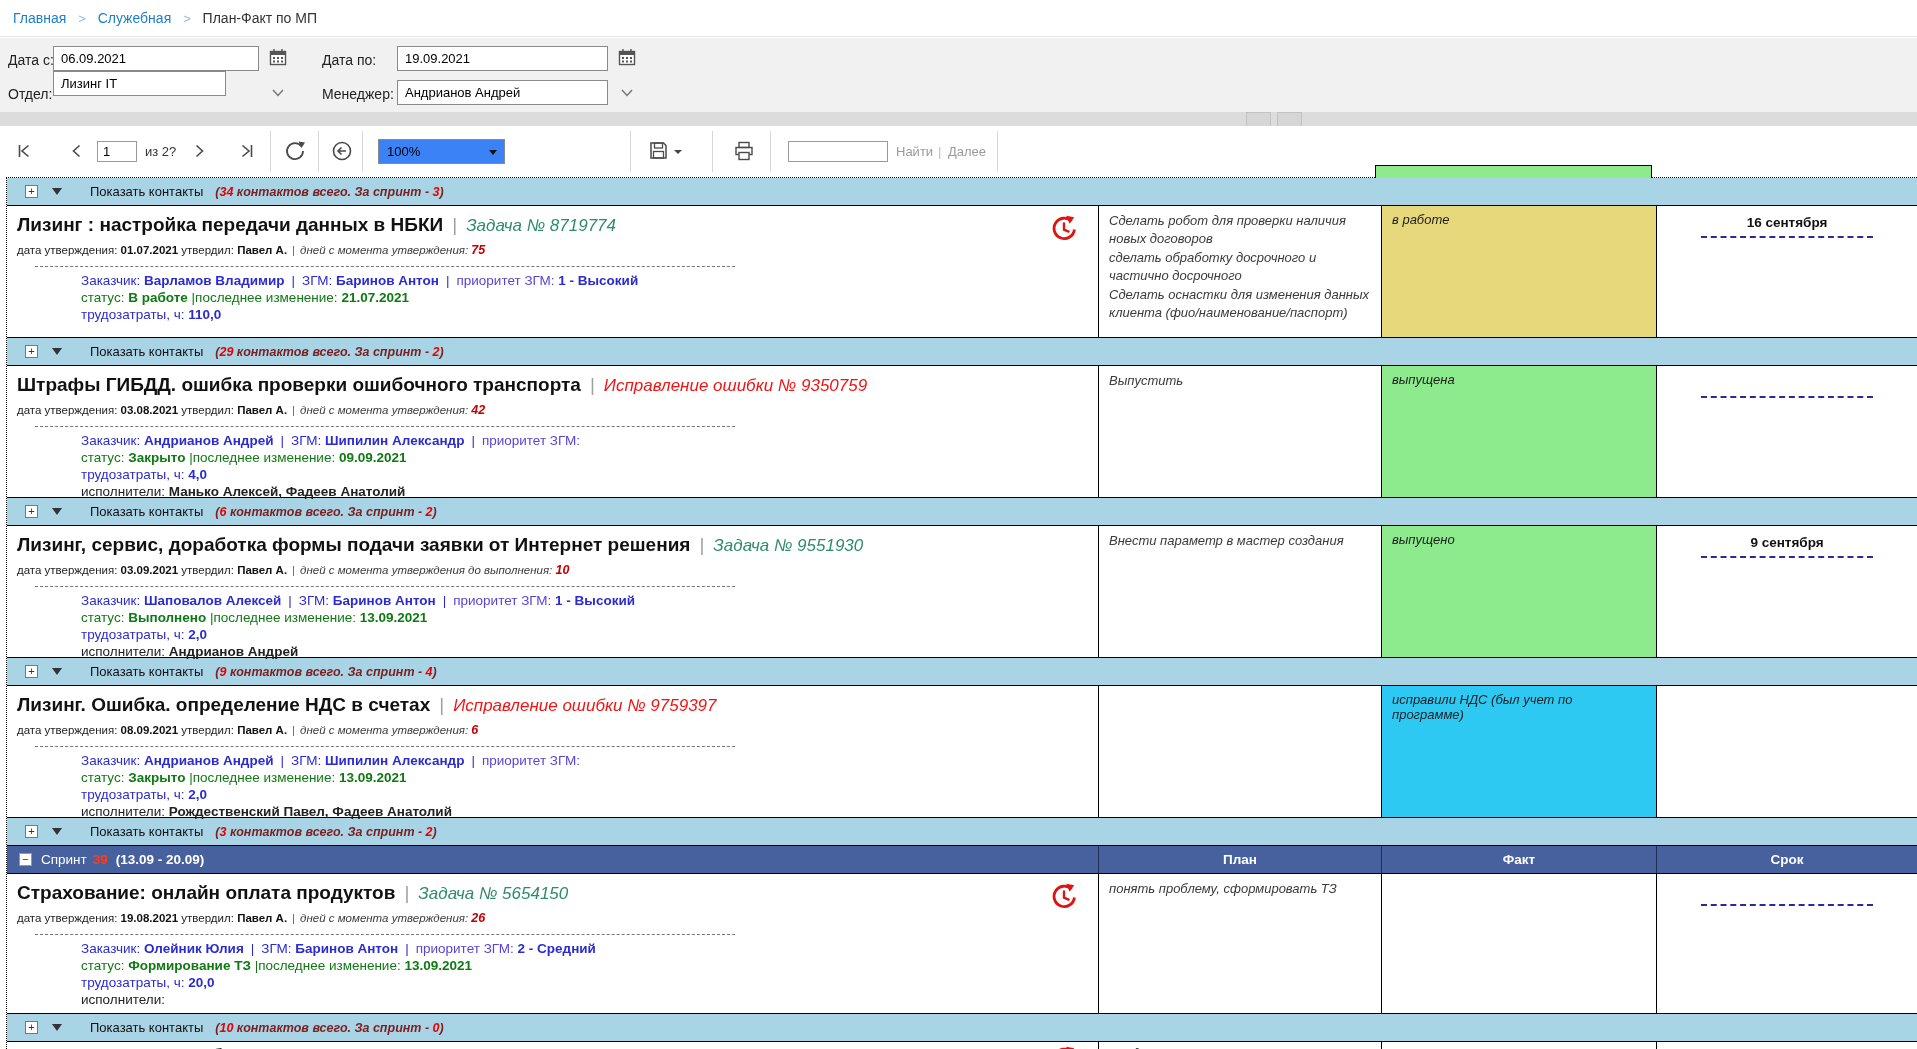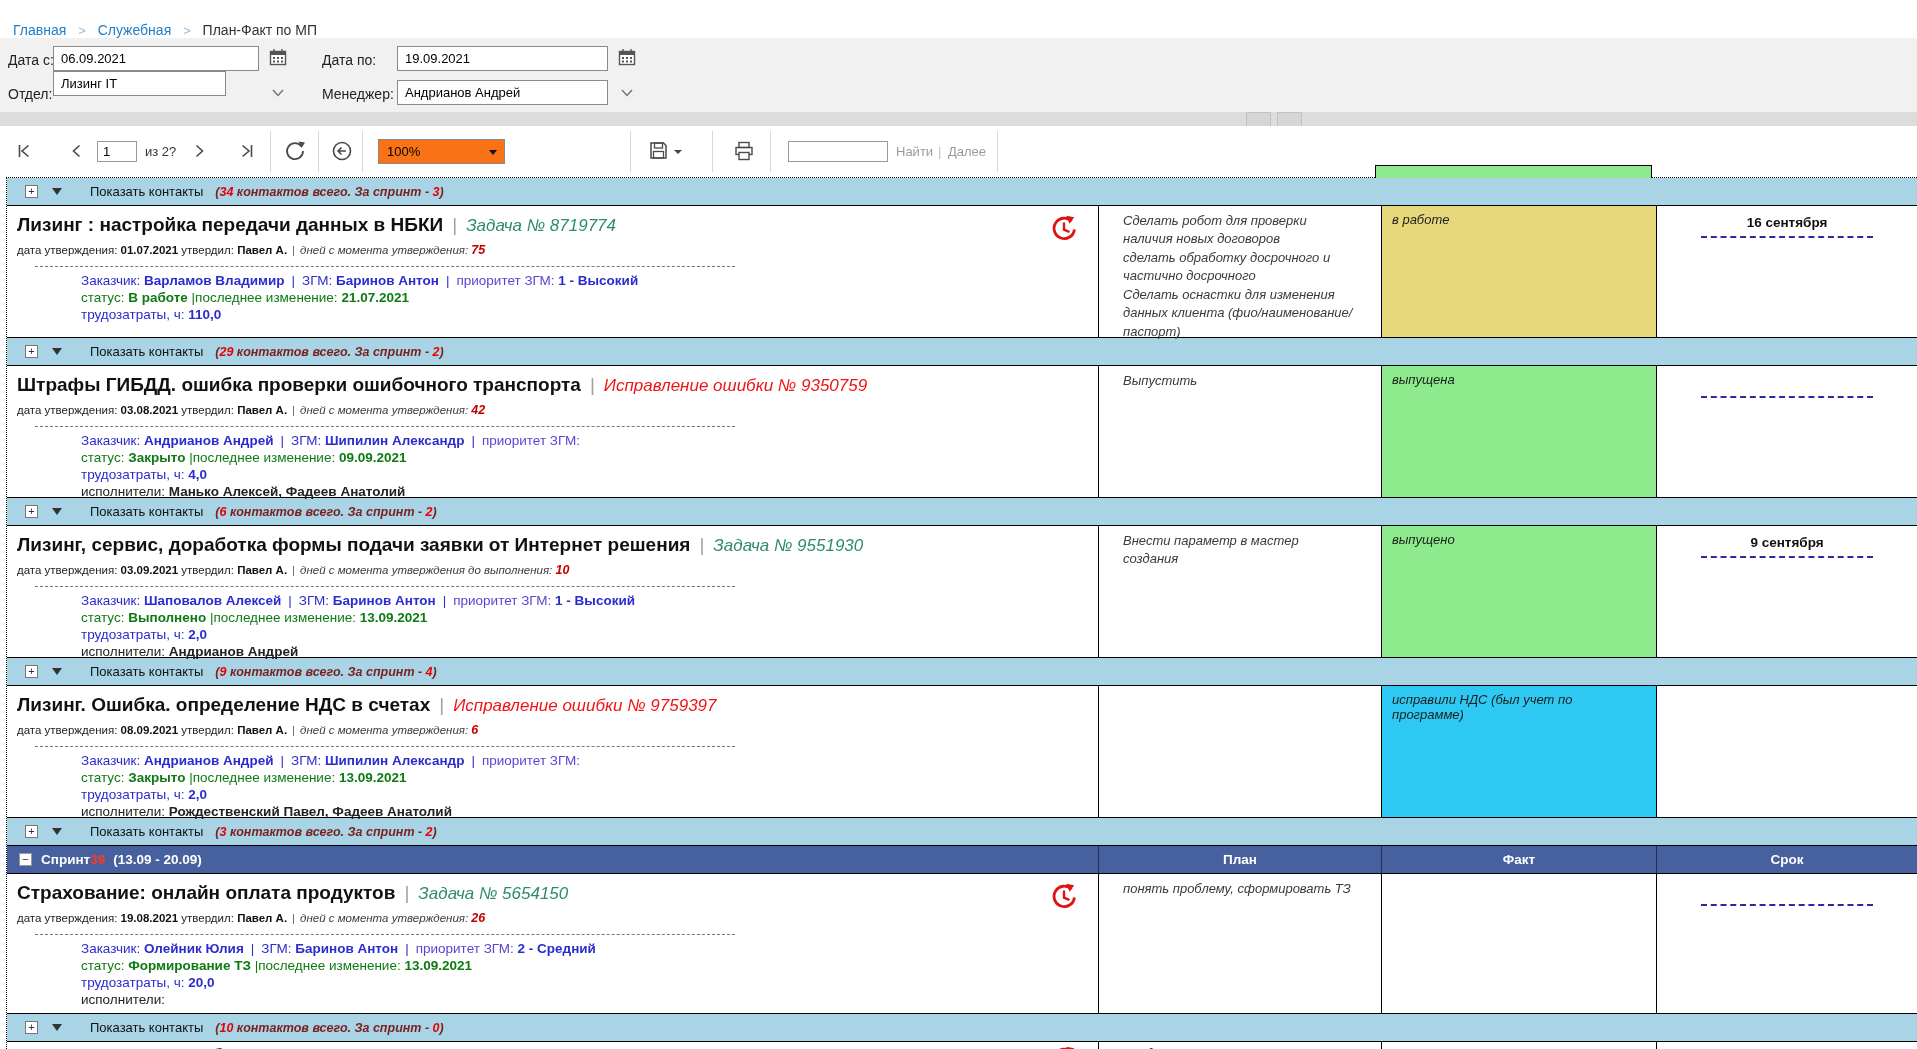--- a/index.html
+++ b/index.html
@@ -1,20 +1,20 @@
 <!DOCTYPE html>
 <html><head>
 <meta charset="utf-8">
 <style>
   * { margin:0; padding:0; box-sizing:border-box; }
   html,body { width:1917px; height:1049px; overflow:hidden; background:#fff;
     font-family:"Liberation Sans", sans-serif; position:relative; }
 
   
-  .breadcrumb-bar { position:absolute; left:0; top:12px; width:1917px; height:37px;
+  .breadcrumb-bar { position:absolute; left:0; top:0; width:1917px; height:37px;
     background:#fff; border-bottom:1px solid #e4e4e4; }
   .breadcrumb-inner { padding:10px 0 0 13px; font-size:14px; }
   .crumb-link { color:#1e7ec8; cursor:pointer; }
   .crumb-sep { color:#90b9d9; margin:0 8px; font-size:13px; }
   .crumb-current { color:#333; }
 
   
   .filters { position:absolute; left:0; top:38px; width:1917px; height:74px; background:#f1f1f1; }
   .f-label { position:absolute; font-size:14px; color:#222; }
   .f-input { position:absolute; height:25px; border:1px solid #8a8a8a; background:#fff;
@@ -27,40 +27,40 @@
     background:#d6d6d6; border:1px solid #c2c2c2; }
 
   
   .toolbar { position:absolute; left:0; top:126px; width:1917px; height:51px; background:#fff; }
   .tb-sep { position:absolute; top:5px; height:41px; width:1px; background:#d8d8d8; }
   .tb-icon { position:absolute; cursor:pointer; }
   .tb-page-input { position:absolute; left:97px; top:15px; width:40px; height:21px;
     border:1px solid #9a9a9a; font-size:13px; padding:0 5px; font-family:inherit; }
   .tb-of { position:absolute; left:145px; top:18px; font-size:13px; color:#333; }
   .tb-zoom { position:absolute; left:378px; top:13px; width:127px; height:25px;
-    border:1px solid #8a8a8a; background:#f97316; font-size:13px; line-height:23px;
+    border:1px solid #8a8a8a; background:#3b82f6; font-size:13px; line-height:23px;
     padding:0 8px; cursor:pointer; }
   .tb-zoom .caret { position:absolute; right:7px; top:10px; width:0; height:0;
     border-left:4px solid transparent; border-right:4px solid transparent; border-top:5px solid #111; }
   .save-caret { position:absolute; left:674px; top:24px; width:0; height:0;
     border-left:4px solid transparent; border-right:4px solid transparent; border-top:4px solid #444; cursor:pointer; }
   .tb-search { position:absolute; left:788px; top:15px; width:100px; height:21px;
     border:1px solid #9a9a9a; font-size:12px; padding:0 4px; font-family:inherit; }
   .tb-textbtn { position:absolute; top:18px; font-size:13px; color:#9a9a9a; cursor:pointer; }
 
   
   .report { position:absolute; left:6px; top:177px; width:1911px;
     border-top:1px dotted #000; border-left:1px dotted #000; background:#fff; }
   .green-sliver { position:absolute; left:1368px; top:-13px; width:277px; height:13px;
     background:#8deb8d; border:1px solid #000; border-bottom:none; }
 
   .row { display:flex; border-bottom:1px solid #000; background:#fff; }
   .cell { position:relative; }
   .main-cell { width:1091px; position:relative; }
-  .plan-cell { width:283px; border-left:1px solid #000; padding:6px 24px;
+  .plan-cell { width:283px; border-left:1px solid #000; padding:6px 10px;
     font-style:italic; font-size:13px; color:#3a3a3a; white-space:pre-line; line-height:1.42; }
   .fact-cell { width:275px; border-left:1px solid #000; padding:6px 10px;
     font-style:italic; font-size:13px; color:#1d1d1d; }
   .term-cell { flex:1; border-left:1px solid #000; text-align:center; padding-top:9px; }
 
   
   .group-row { height:28px; background:#a8d4e6; align-items:center; }
   .plusbox { margin-left:18px; width:13px; height:13px; border:1px solid #777; background:#fff;
     font-size:11px; line-height:11px; text-align:center; color:#333; cursor:pointer; flex:0 0 auto; }
   .tri { margin-left:14px; width:0; height:0; border-left:5px solid transparent;
@@ -94,21 +94,21 @@
   .exec-line  { color:#222; }
   .pipe { margin:0 7px; }
   .term-date { font-size:13.5px; font-weight:bold; color:#111; height:18px; }
   .term-dash { width:172px; margin:3px auto 0; border-top:2px dashed #2a2a9e; }
 
   
   .sprint-row { height:28px; background:#46619e; color:#fff; }
   .sprint-left { display:flex; align-items:center; padding-left:12px; }
   .minusbox { width:13px; height:13px; background:#fff; border:1px solid #999; color:#333;
     font-size:11px; line-height:11px; text-align:center; margin-right:9px; cursor:pointer; }
-  .sprint-word { font-weight:bold; font-size:13.5px; }
+  .sprint-word { font-weight:normal; font-size:13.5px; margin-right:6px; }
   .sprint-num  { font-weight:bold; font-size:13.5px; color:#ff3b1f; margin-right:8px; }
   .sprint-range{ font-weight:bold; font-size:13.5px; }
   .sprint-row .col-hdr { display:flex; align-items:center; justify-content:center;
     font-weight:bold; font-size:13.5px; padding:0; text-align:center;
     border-left:1px solid #1f2f55; font-style:normal; color:#fff; }
 
   
   .partial { height:9px; overflow:hidden; border-bottom:none; }
   .partial .title-line { padding-top:3px; }
   .partial .plan-cell { padding-top:3px; }

